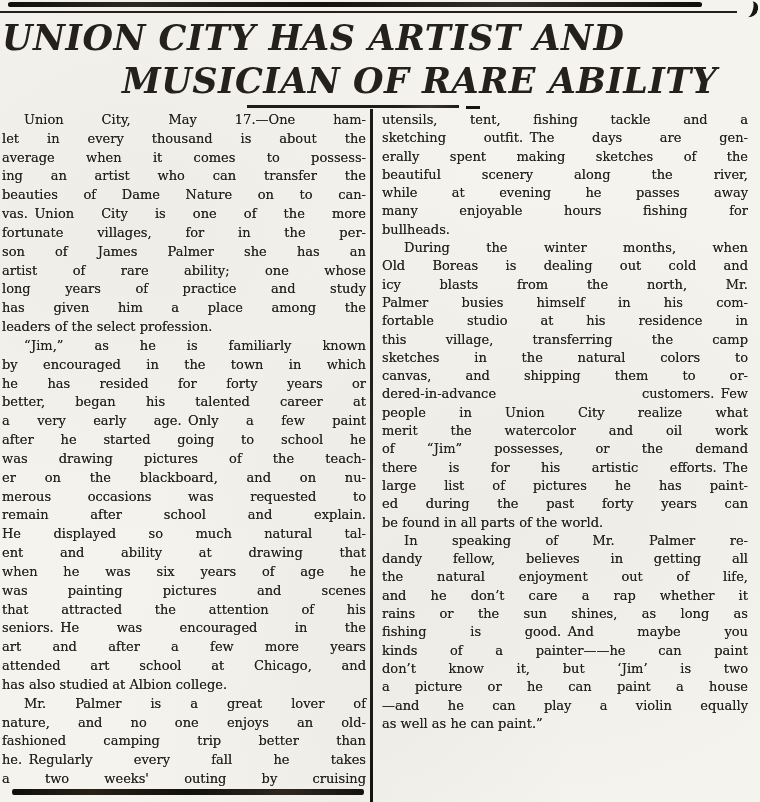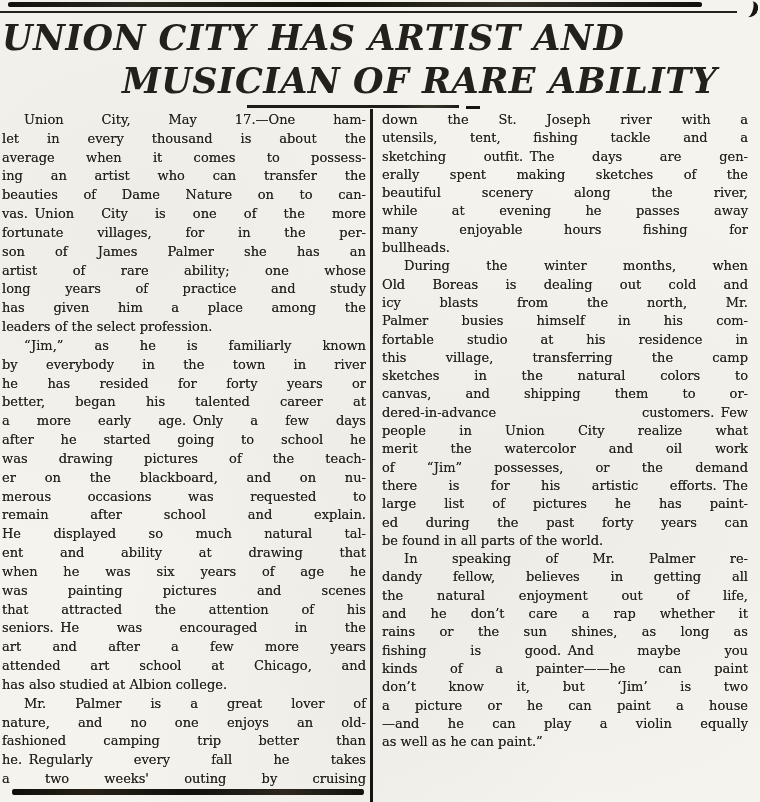--- a/index.html
+++ b/index.html
@@ -91,24 +91,24 @@
       <div class="line">ing an artist who can transfer the</div>
       <div class="line">beauties of Dame Nature on to can-</div>
       <div class="line">vas. Union City is one of the more</div>
       <div class="line">fortunate villages, for in the per-</div>
       <div class="line">son of James Palmer she has an</div>
       <div class="line">artist of rare ability; one whose</div>
       <div class="line">long years of practice and study</div>
       <div class="line">has given him a place among the</div>
       <div class="line last">leaders of the select profession.</div>
       <div class="line indent">“Jim,” as he is familiarly known</div>
-      <div class="line">by everybody in the town in river</div>
+      <div class="line">by encouraged in the town in which</div>
       <div class="line">he has resided for forty years or</div>
       <div class="line">better, began his talented career at</div>
-      <div class="line">a more early age. Only a few days</div>
+      <div class="line">a very early age. Only a few paint</div>
       <div class="line">after he started going to school he</div>
       <div class="line">was drawing pictures of the teach-</div>
       <div class="line">er on the blackboard, and on nu-</div>
       <div class="line">merous occasions was requested to</div>
       <div class="line">remain after school and explain.</div>
       <div class="line">He displayed so much natural tal-</div>
       <div class="line">ent and ability at drawing that</div>
       <div class="line">when he was six years of age he</div>
       <div class="line">was painting pictures and scenes</div>
       <div class="line">that attracted the attention of his</div>
@@ -119,21 +119,20 @@
       <div class="line indent">Mr. Palmer is a great lover of</div>
       <div class="line">nature, and no one enjoys an old-</div>
       <div class="line">fashioned camping trip better than</div>
       <div class="line">he. Regularly every fall he takes</div>
       <div class="line">a two weeks' outing by cruising</div>
     </div>
 
   <div class="divider"></div>
 
   <div class="col col-right">
-      <div class="line">down the St. Joseph river with a</div>
       <div class="line">utensils, tent, fishing tackle and a</div>
       <div class="line">sketching outfit. The days are gen-</div>
       <div class="line">erally spent making sketches of the</div>
       <div class="line">beautiful scenery along the river,</div>
       <div class="line">while at evening he passes away</div>
       <div class="line">many enjoyable hours fishing for</div>
       <div class="line last">bullheads.</div>
       <div class="line indent">During the winter months, when</div>
       <div class="line">Old Boreas is dealing out cold and</div>
       <div class="line">icy blasts from the north, Mr.</div>

